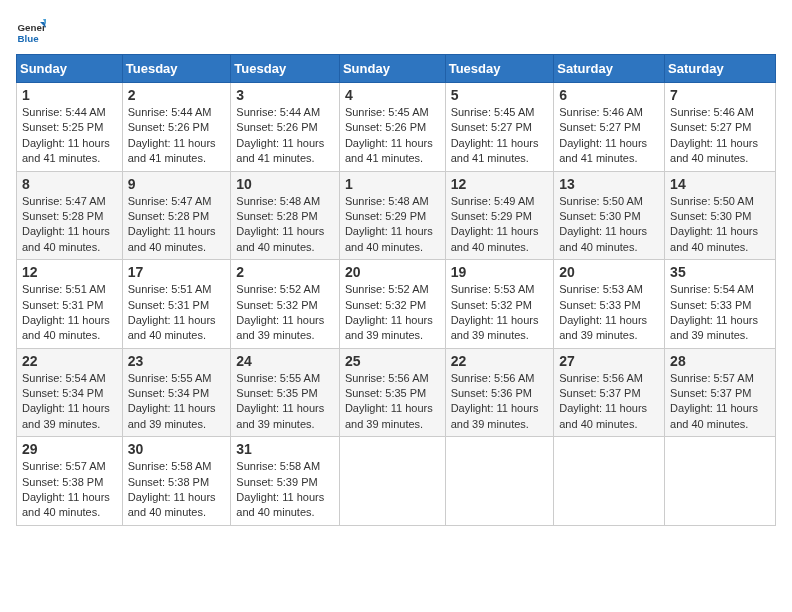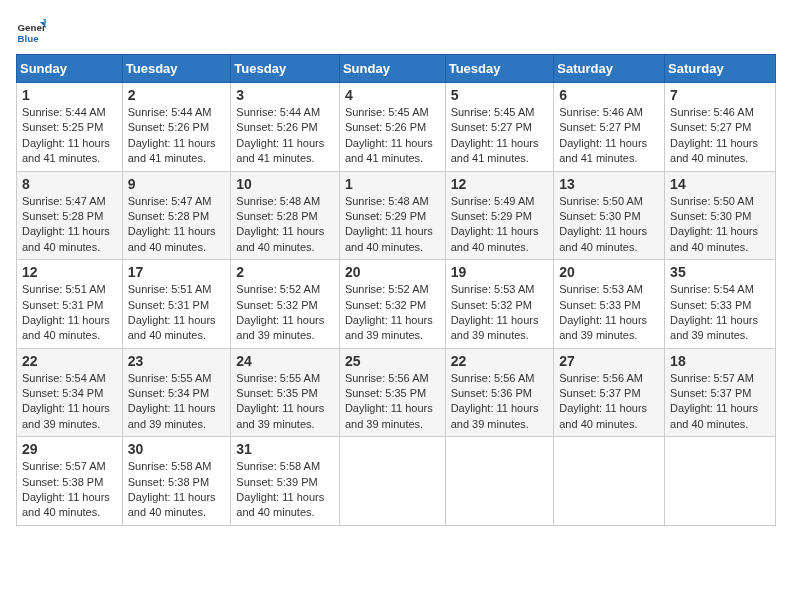--- a/index.html
+++ b/index.html
@@ -325,21 +325,21 @@
         </td>
         <td>
           <span class="day-num">27</span>
         <div class="day-info">
           Sunrise: 5:56 AM<br>
           Sunset: 5:37 PM<br>
           Daylight: 11 hours and 40 minutes.
         </div>
         </td>
         <td>
-          <span class="day-num">18</span>
+          <span class="day-num">28</span>
         <div class="day-info">
           Sunrise: 5:57 AM<br>
           Sunset: 5:37 PM<br>
           Daylight: 11 hours and 40 minutes.
         </div>
         </td>
       </tr>
       <tr>
         <td>
           <span class="day-num">29</span>

